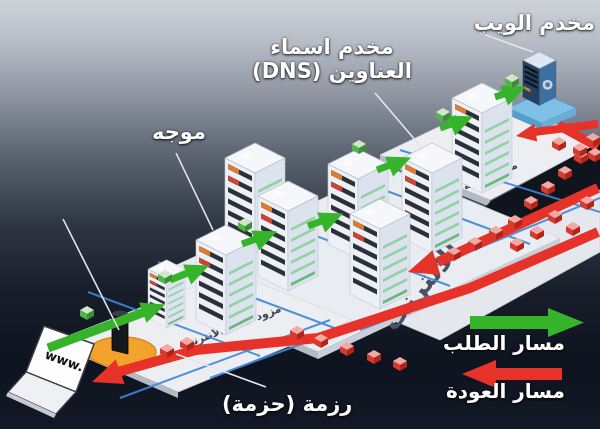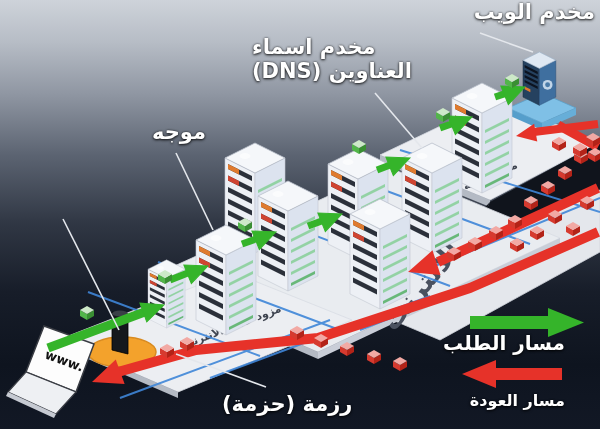--- a/index.html
+++ b/index.html
@@ -13,27 +13,27 @@
     position:absolute;color:#ffffff;font-weight:bold;font-size:21px;
     direction:rtl;line-height:1.15;white-space:pre-line;
     text-shadow:0 1px 3px rgba(0,0,0,.85),0 0 2px rgba(0,0,0,.6);
   }
   .title{
     position:absolute;left:10px;top:6px;font-size:25px;font-weight:bold;
     color:#0b0b0b;direction:rtl;
     text-shadow:-2px -2px 0 #fff,2px -2px 0 #fff,-2px 2px 0 #fff,2px 2px 0 #fff,
                 0 -2px 0 #fff,0 2px 0 #fff,-2px 0 0 #fff,2px 0 0 #fff;
   }
-  #lb-web{right:5px;top:0;}
-  #lb-dns{left:252px;top:35px;width:160px;text-align:left;}
+  #lb-web{right:5px;top:11px;}
+  #lb-dns{left:252px;top:35px;width:160px;text-align:center;}
   #lb-router{left:152px;top:120px;}
   #lb-modem{left:28px;top:190px;}
   #lb-packet{left:222px;top:392px;}
   #lb-req{right:35px;top:332px;font-size:20px;margin-left:10px;}
-  #lb-ret{right:35px;top:392px;font-size:16px;}
+  #lb-ret{right:35px;top:380px;font-size:20px;}
 </style>
 </head>
 <body>
 
 <div class="stage">
 
 <svg class="scene" width="600" height="429" viewBox="0 0 600 429">
   <defs>
 
     <g id="tw">

